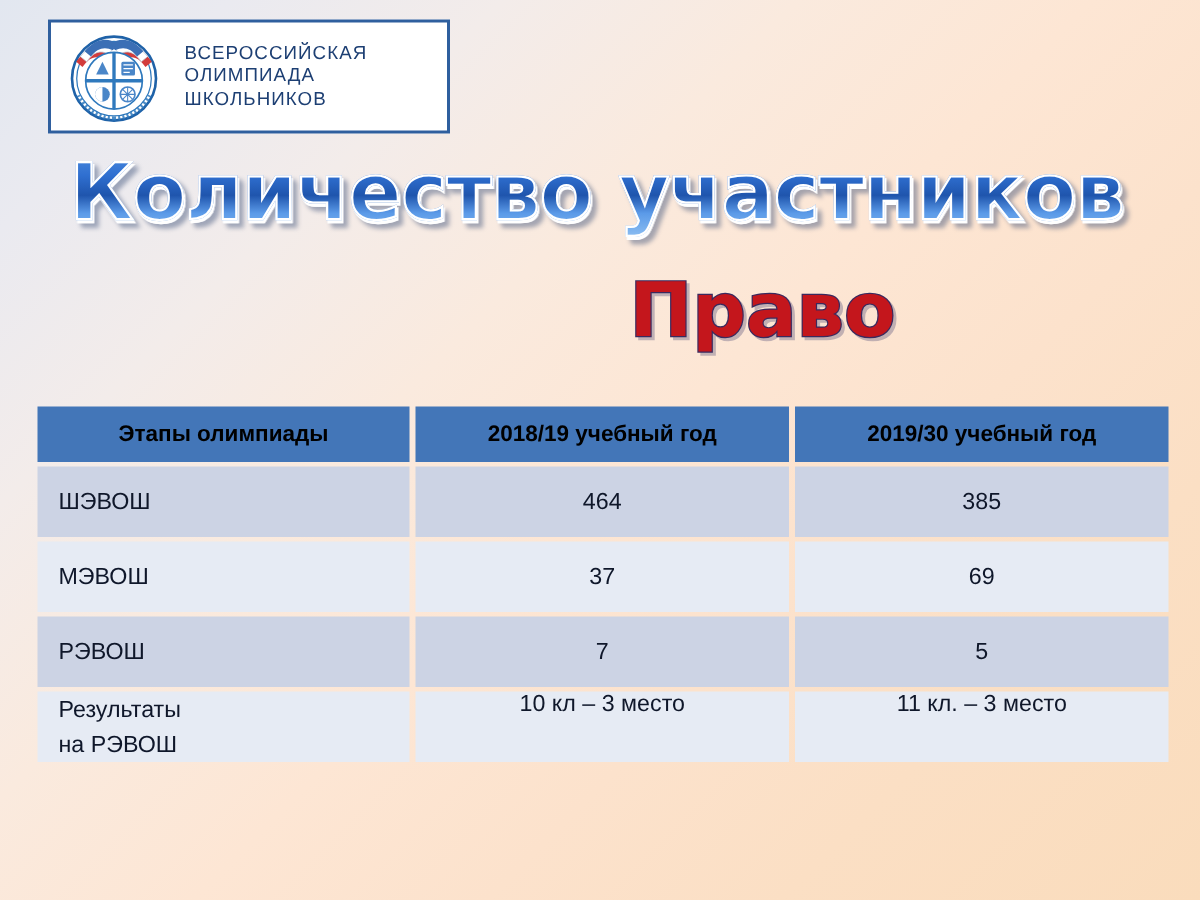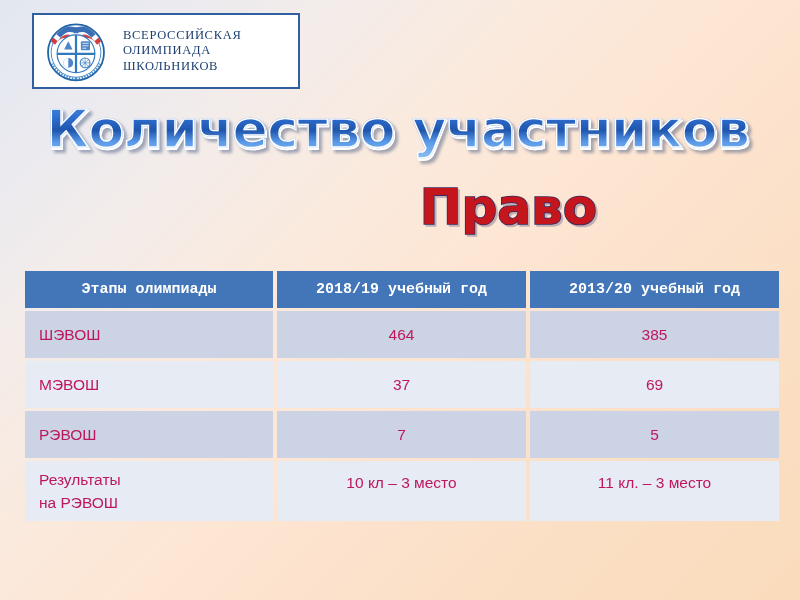--- a/index.html
+++ b/index.html
@@ -43,21 +43,21 @@
     align-items: center;
   }
   #logo-emblem {
     width: 70px;
     height: 70px;
     margin-left: 7px;
     flex: 0 0 auto;
   }
   #logo-text {
     margin-left: 12px;
-    font-family: Liberation Serif, serif;
+    font-family: Liberation Sans, sans-serif;
     color: #1d3f73;
     font-size: 12.5px;
     line-height: 15.5px;
     letter-spacing: 0.7px;
     white-space: pre-line;
   }
 
   
   #title-main {
     position: absolute;
@@ -116,38 +116,37 @@
     margin: -3px -4px;
     table-layout: fixed;
   }
   table.t th, table.t td {
     padding: 0 14px;
     font-size: 15.5px;
     vertical-align: middle;
   }
   table.t th {
     background: #4376b8;
-    color: #ffffff;
+    color: #000000;
     font-weight: bold;
     text-align: center;
     height: 37px;
     font-size: 15px;
-    font-family: Liberation Mono, monospace;
   }
   table.t th.hdr-first { }
   table.t td {
-    color: #be185d;
+    color: #0f172a;
     height: 47px;
   }
   tr.band-dark td { background: #ccd3e4; }
   tr.band-light td { background: #e6ebf4; }
   td.c-label { text-align: left; }
   td.c-val { text-align: center; }
   td.tall { height: 78px; vertical-align: top; padding-top: 13px; }
-  td.tall.c-val { vertical-align: top; padding-top: 13px; }
+  td.tall.c-val { vertical-align: top; }
   .lbl-multi { line-height: 23px; white-space: pre-line; }
 
   col.col1 { width: 248px; }
   col.col2 { width: 249px; }
   col.col3 { width: 249px; }
 </style>
 </head>
 <body>
 
 <div id="slide">
@@ -190,21 +189,21 @@
     <table class="t">
       <colgroup>
         <col class="col1">
           <col class="col2">
           <col class="col3">
       </colgroup>
       <thead>
         <tr>
           <th class="hdr-first">Этапы олимпиады</th>
           <th>2018/19 учебный год</th>
-          <th>2013/20 учебный год</th>
+          <th>2019/30 учебный год</th>
         </tr>
       </thead>
       <tbody>
         <tr class="band-dark">
           <td class="c-label">ШЭВОШ</td>
           <td class="c-val">464</td>
           <td class="c-val">385</td>
         </tr>
         <tr class="band-light">
           <td class="c-label">МЭВОШ</td>

